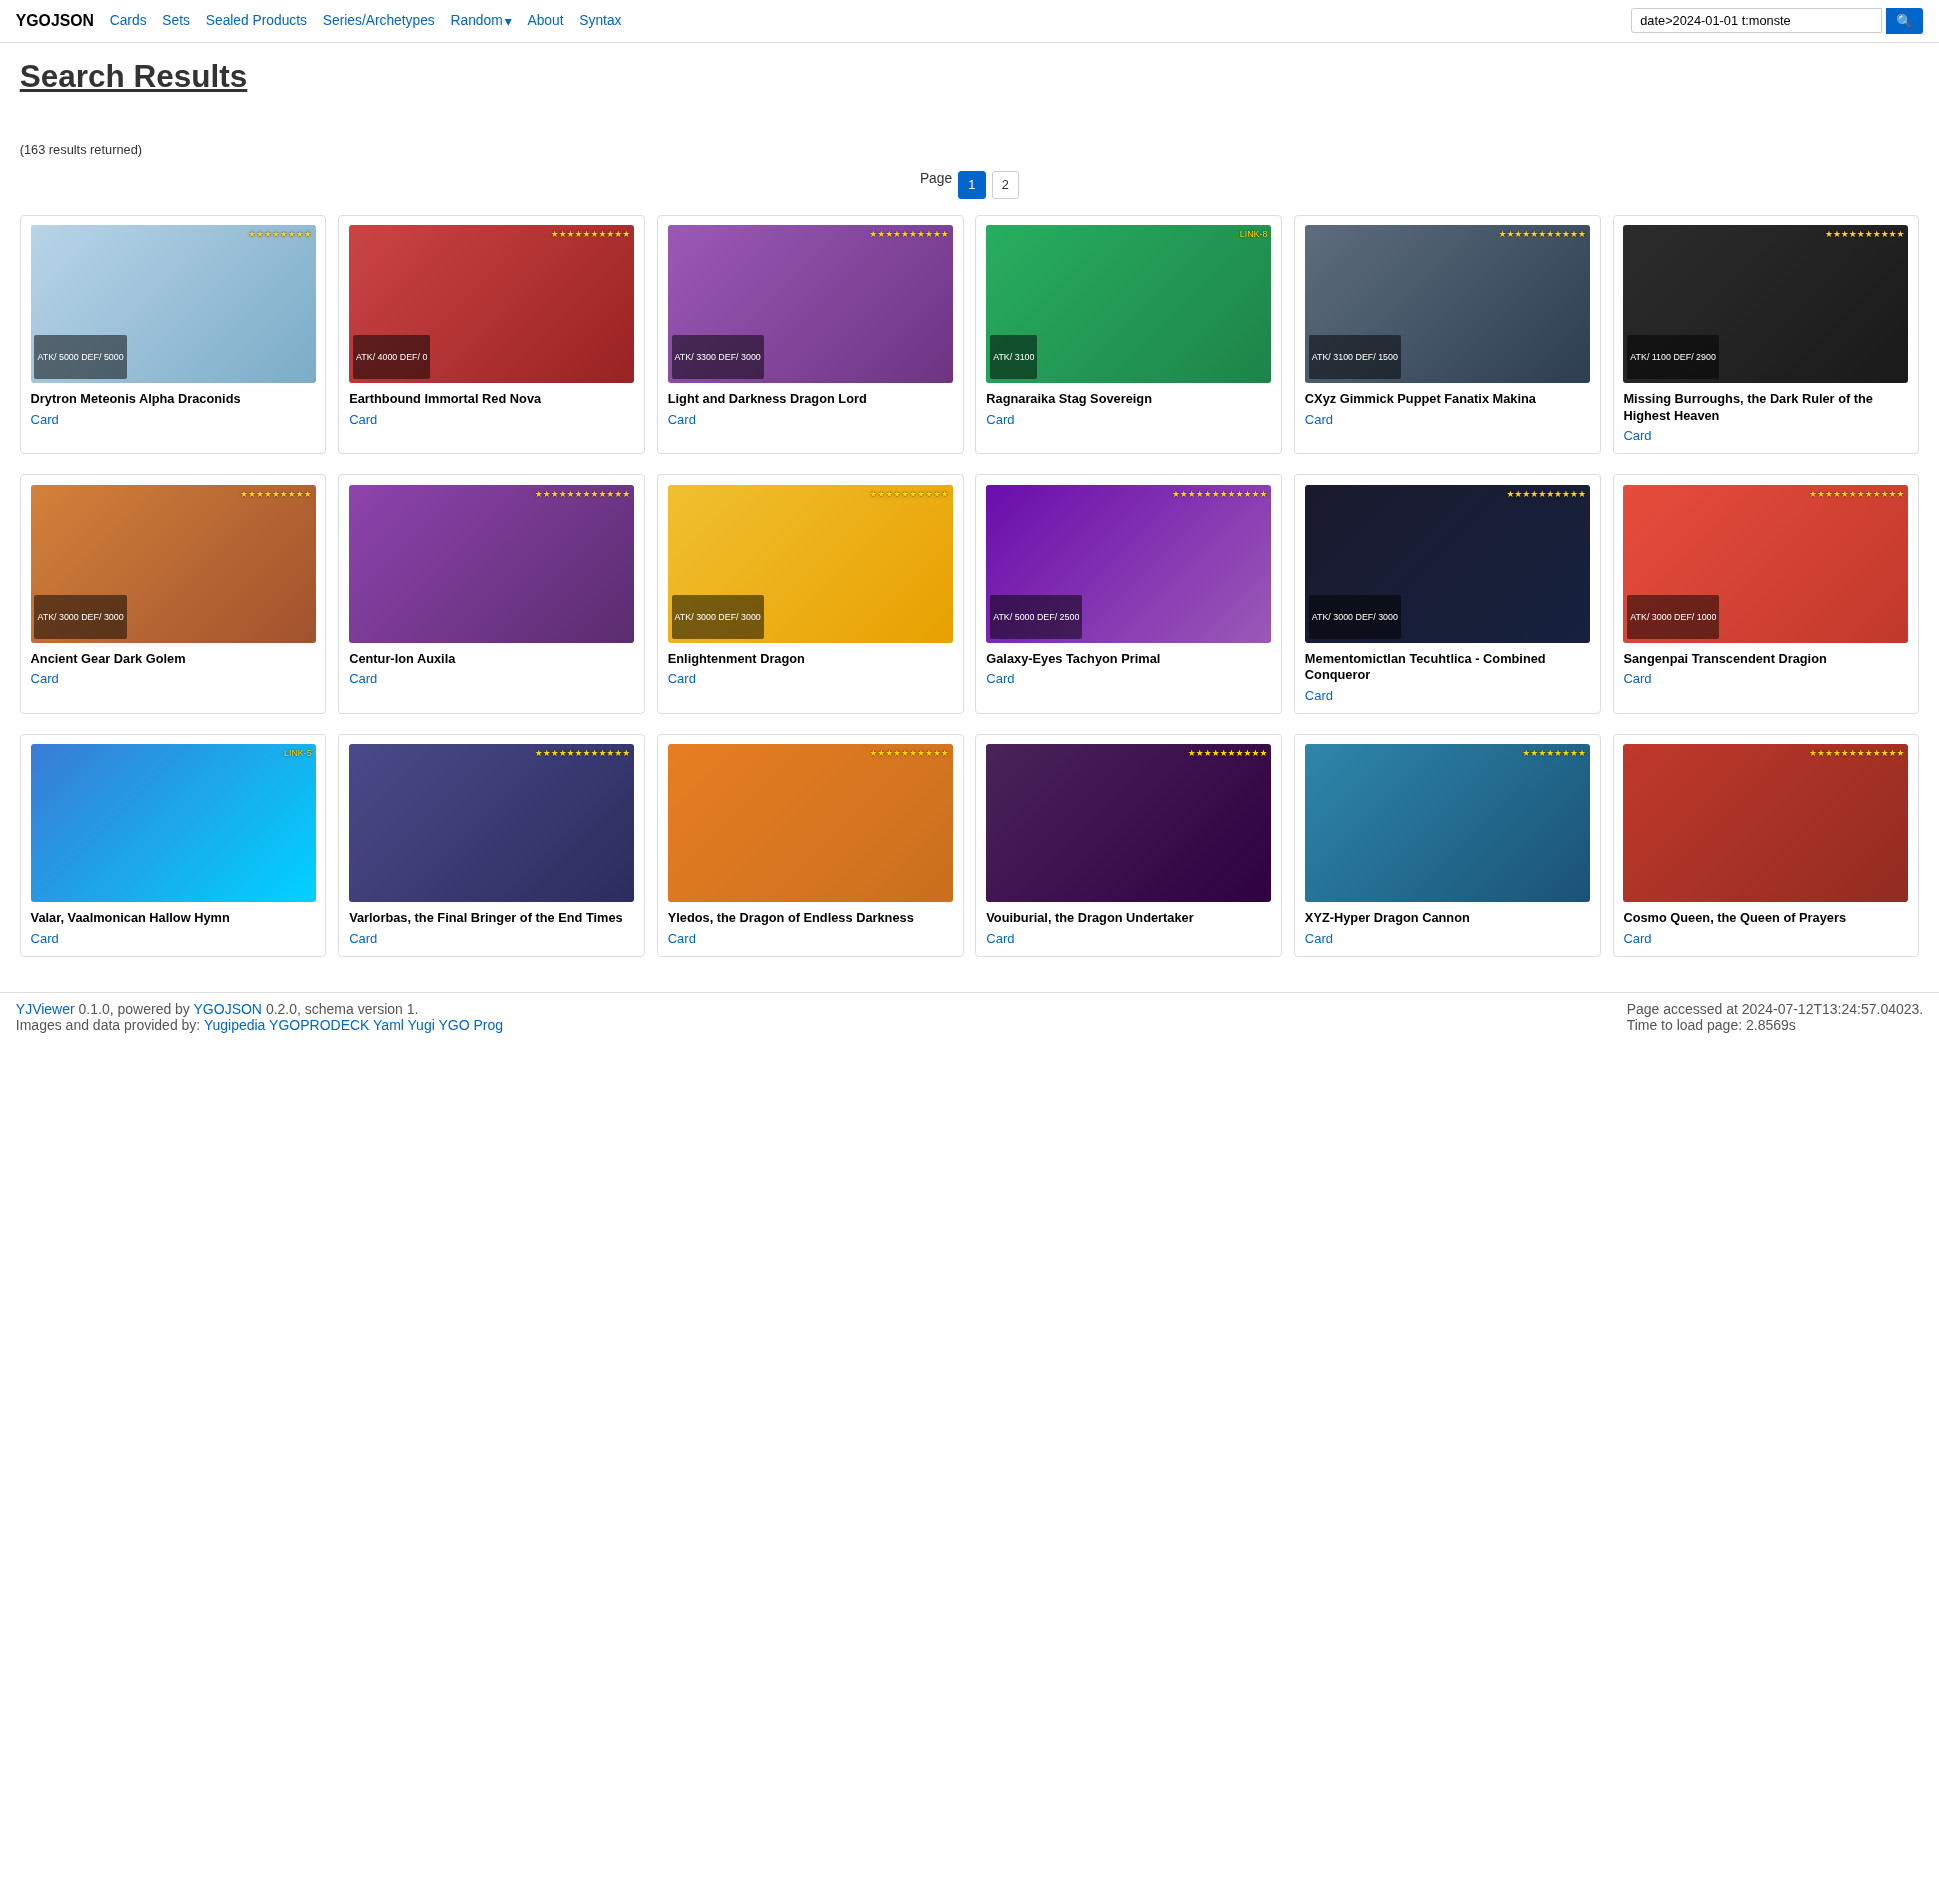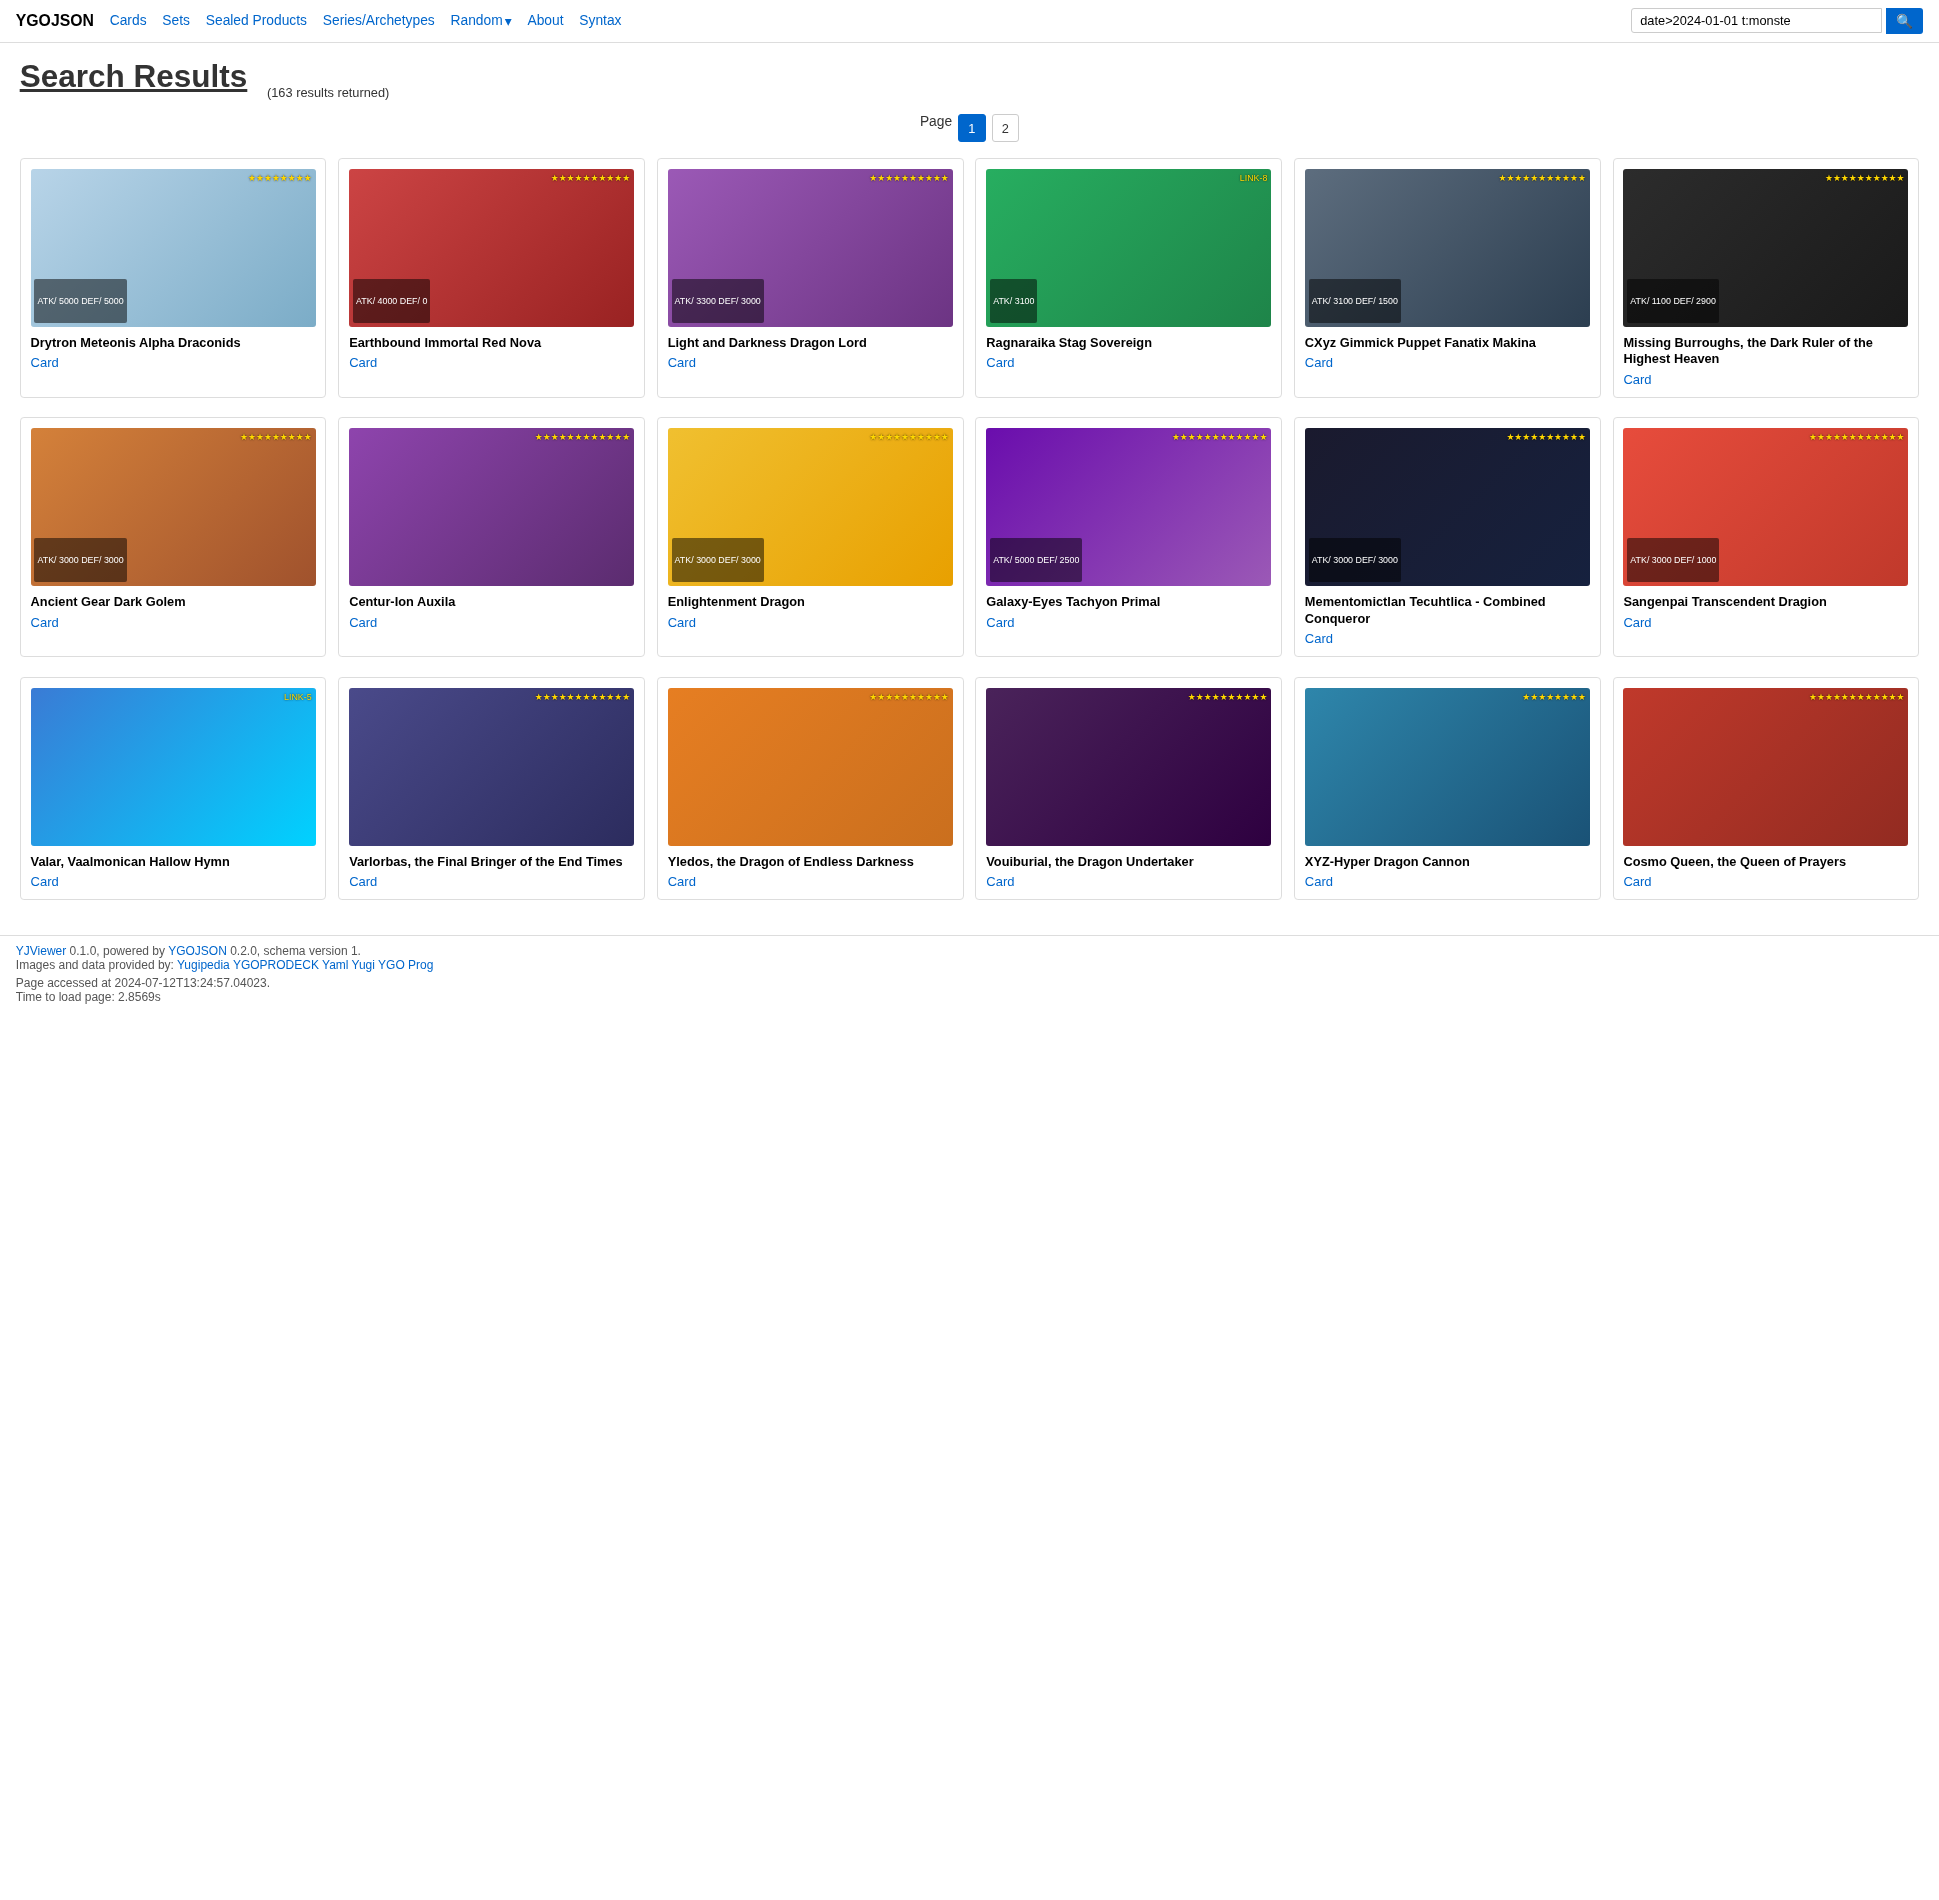--- a/index.html
+++ b/index.html
@@ -59,20 +59,21 @@
     .main-content {
       padding: 15.8px 19.7px;
     }
 
     
     .search-header {
       display: flex;
       align-items: flex-start;
       gap: 19.7px;
       margin-bottom: 11.8px;
+      flex-direction: column;
     }
     .search-title {
       font-size: 31.5px;
       font-weight: bold;
       text-decoration: underline;
       white-space: nowrap;
     }
     .search-description {
       font-size: 12.8px;
       color: #333;
@@ -152,27 +153,26 @@
     .card-type {
       font-size: 13px;
       color: #0066cc;
       text-decoration: none;
     }
 
     
     footer {
       padding: 7.9px 15.8px;
       border-top: 1px solid #ddd;
-      font-size: 12px;
+      font-size: 14px;
       color: #555;
       display: flex;
       justify-content: space-between;
       flex-wrap: wrap;
       gap: 3.9px;
-      flex-direction: column;
     }
     footer a { color: #0066cc; text-decoration: none; }
 
     
     .card-bg-ritual { background: linear-gradient(135deg, #b8d4e8 0%, #7bacc7 100%); }
     .card-bg-fiend { background: linear-gradient(135deg, #c44 0%, #922 100%); }
     .card-bg-dragon-fusion { background: linear-gradient(135deg, #9b59b6 0%, #6c3483 100%); }
     .card-bg-insect { background: linear-gradient(135deg, #27ae60 0%, #1e8449 100%); }
     .card-bg-machine { background: linear-gradient(135deg, #5d6d7e 0%, #2c3e50 100%); }
     .card-bg-dark { background: linear-gradient(135deg, #2c2c2c 0%, #1a1a1a 100%); }

